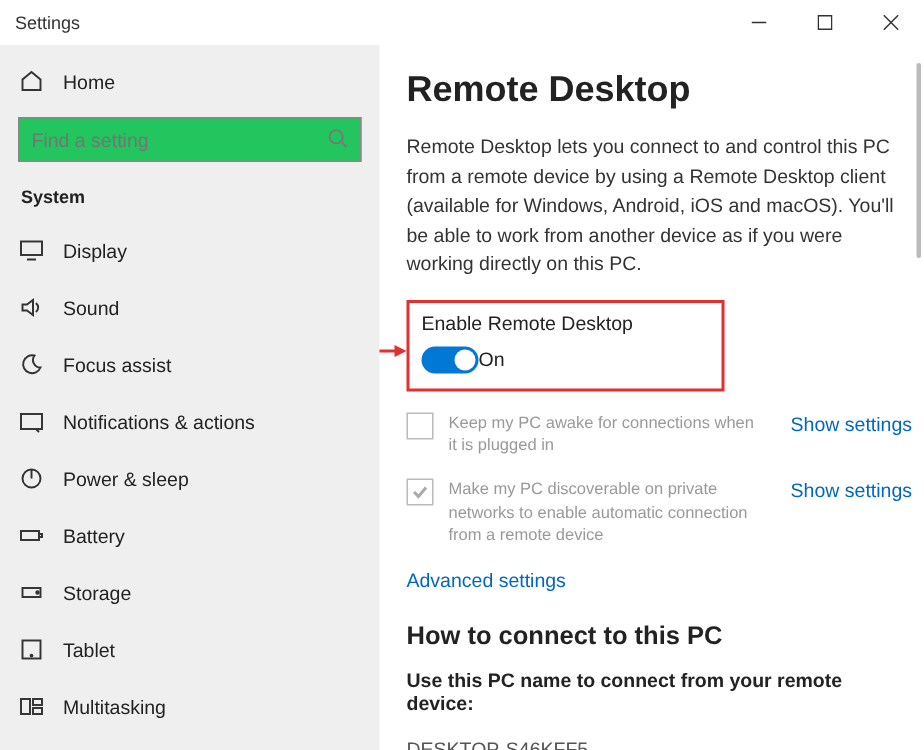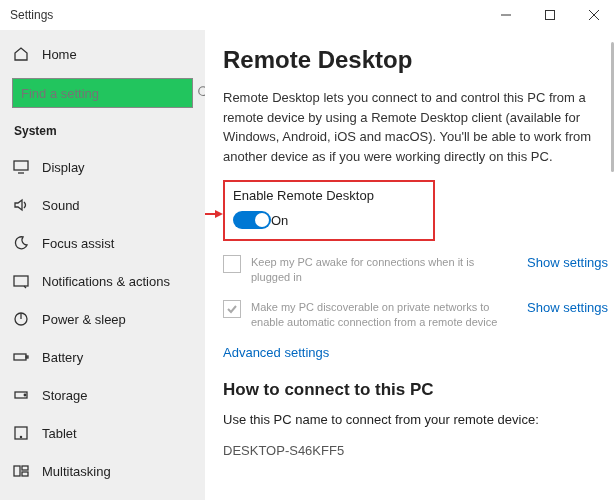--- a/index.html
+++ b/index.html
@@ -3,21 +3,21 @@
 <meta charset="utf-8">
 <style>
 * { box-sizing: border-box; margin: 0; padding: 0; }
 body { font-family: 'Segoe UI', Tahoma, sans-serif; font-size: 13px; color: #222; width: 616px; height: 500px; overflow: hidden; background: #fff; }
 .window { display: flex; flex-direction: column; height: 100%; }
 .titlebar { display: flex; align-items: center; height: 30px; }
 .titlebar-label { flex: 1; font-size: 12px; padding-left: 10px; color: #333; }
 .ctrl { width: 44px; height: 30px; display: flex; align-items: center; justify-content: center; font-size: 12px; color: #333; }
 .ctrl svg { width: 10px; height: 10px; }
 .body { flex: 1; display: flex; min-height: 0; }
-.sidebar { width: 205px; background: #efefef; padding: 6px 0 0 0; overflow: hidden; }
+.sidebar { width: 253px; background: #efefef; padding: 6px 0 0 0; overflow: hidden; }
 .home-row { display: flex; align-items: center; height: 36px; padding: 0 12px; gap: 12px; }
 .icon-slot { width: 18px; display: flex; align-items: center; justify-content: center; }
 .icon-slot svg { width: 16px; height: 16px; stroke: #333; fill: none; stroke-width: 1.3; }
 .search-wrap { padding: 6px 12px 10px 12px; }
 .search { display: flex; align-items: center; border: 1px solid #888; background: #22c55e; height: 30px; padding: 0 8px; }
 .search input { flex: 1; border: none; outline: none; background: transparent; font-size: 13px; color: #555; }
 .search-icon svg { width: 14px; height: 14px; stroke: #777; fill: none; stroke-width: 1.3; }
 .section-label { font-weight: 600; font-size: 12px; padding: 6px 14px 10px 14px; }
 .nav { display: flex; flex-direction: column; }
 .nav-item { display: flex; align-items: center; height: 38px; padding: 0 12px; gap: 12px; font-size: 13px; color: #222; }
@@ -33,21 +33,21 @@
 .toggle { width: 38px; height: 18px; border-radius: 9px; background: #0078d4; position: relative; }
 .toggle .knob { position: absolute; right: 2px; top: 2px; width: 14px; height: 14px; border-radius: 50%; background: #fff; }
 .toggle-state { font-size: 13px; }
 .check-row { display: flex; align-items: flex-start; gap: 10px; margin-bottom: 14px; }
 .checkbox { width: 18px; height: 18px; border: 1px solid #bbb; flex-shrink: 0; display: flex; align-items: center; justify-content: center; }
 .checkbox.checked svg { width: 12px; height: 12px; stroke: #aaa; fill: none; stroke-width: 2; }
 .check-text { flex: 1; font-size: 11px; color: #999; line-height: 1.4; padding-right: 6px; }
 .link { color: #0067c0; font-size: 13px; cursor: pointer; white-space: nowrap; }
 .adv { margin-bottom: 20px; }
 h2 { font-size: 17px; font-weight: 600; margin-bottom: 12px; }
-.subdesc { font-size: 13px; margin-bottom: 16px; }
+.subdesc { font-size: 13px; margin-bottom: 16px; font-weight: bold; }
 .pcname { font-size: 13px; color: #555; margin-bottom: 16px; }
 </style>
 </head>
 <body>
 
 <div class="window">
   <div class="titlebar">
     <div class="titlebar-label">Settings</div>
     <div class="ctrl">
         <svg viewBox="0 0 10 10">

